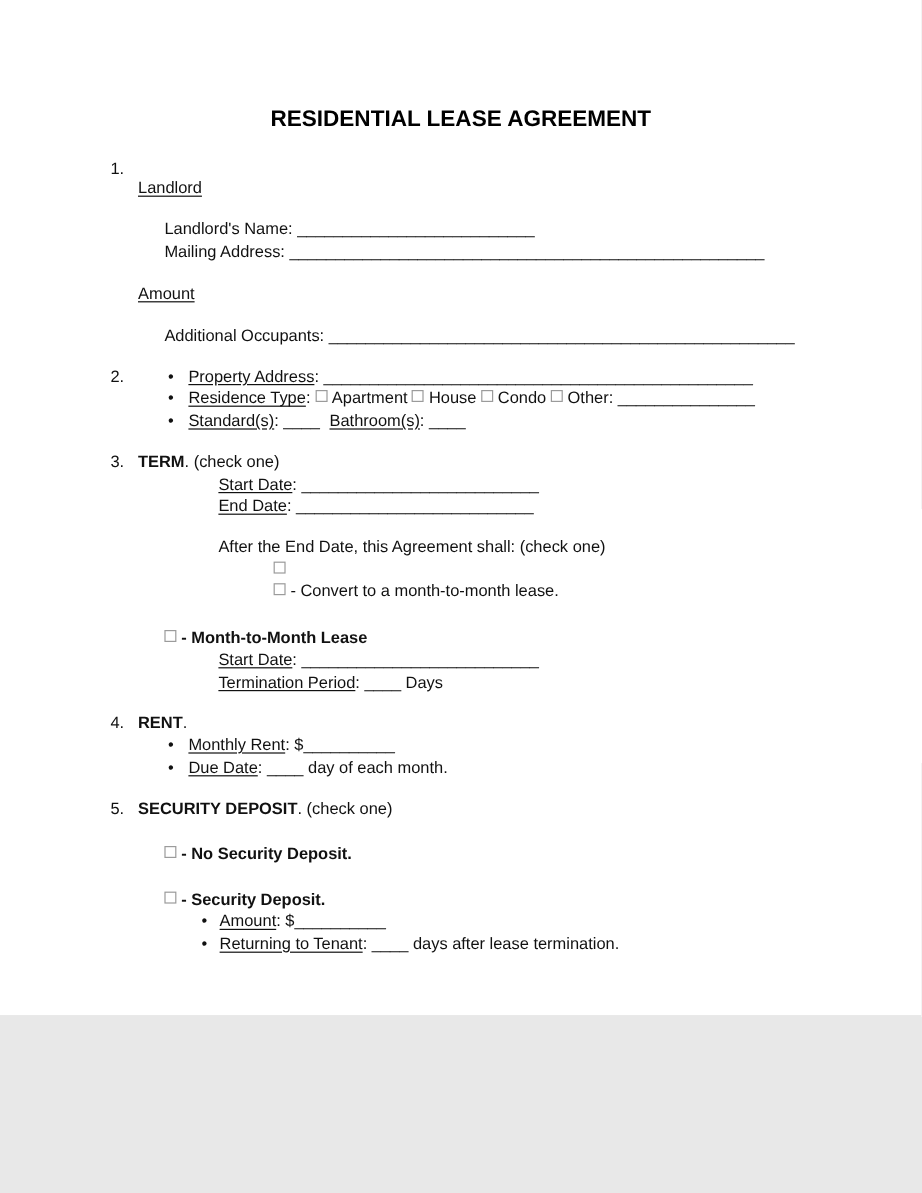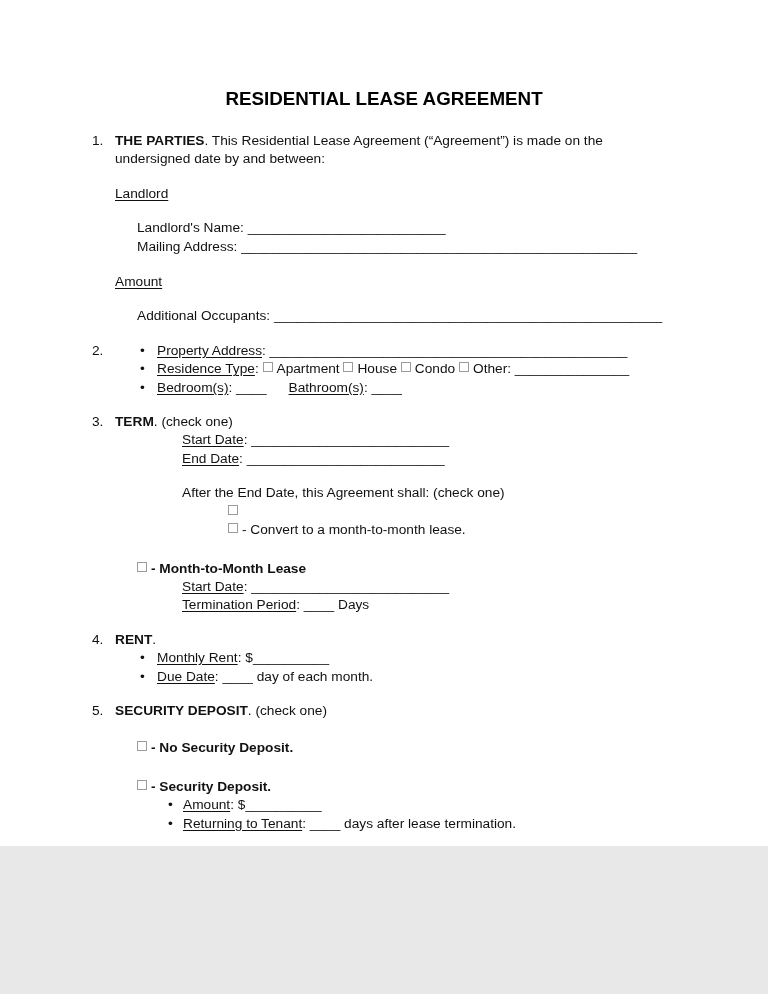--- a/index.html
+++ b/index.html
@@ -38,38 +38,37 @@
   .brow { margin-left:25px; }
   .brow::before { content:"\2022"; display:inline-block; width:17px; }
   .brow2 { margin-left:53px; }
   .brow2::before { content:"\2022"; display:inline-block; width:15px; }
   .cb {
     display:inline-block; width:8px; height:8px;
     border:1px solid #9b9b9b; background:#fff;
     margin-right:4px; margin-bottom:1px;
     vertical-align:0px;
   }
-  .gap7 { margin-left:22px;text-align:right; }
+  .gap7 { margin-left:8px;text-align:right; }
   .footer-logo { position:absolute; left:95px; top:922px; width:22px; height:28px; }
   .page-indicator {
     position:absolute; right:68px; top:976px;
     font-size:12.8px; color:#000;
   }
 </style>
 </head>
 <body>
 
 <div class="page">
 
   <h1 class="doc-title">RESIDENTIAL LEASE AGREEMENT</h1>
 
   <div class="sec mt22">
     <div class="num line">1.</div>
     <div class="body">
-      <p class="line"><span class="b">THE PARTIES</span><span>. This Residential Lease Agreement (“Agreement”) is made on the undersigned date by and between:</span></p>
 
       <p class="line mt16"><span class="u">Landlord</span></p>
 
       <div class="mt16">
         <p class="line ind1"><span>Landlord's Name: </span><span>__________________________</span></p>
         <p class="line ind1"><span>Mailing Address: </span><span>____________________________________________________</span></p>
       </div>
 
       <p class="line mt17"><span class="u">Amount</span></p>
 
@@ -80,21 +79,21 @@
   </div>
 
   <div class="sec mt16">
     <div class="num line">2.</div>
     <div class="body">
 
       <p class="line brow"><span class="u">Property Address</span><span>: </span><span>_______________________________________________</span></p>
 
       <p class="line brow"><span class="u">Residence Type</span><span>: </span><span class="cb"></span><span>Apartment </span><span class="cb"></span><span>House </span><span class="cb"></span><span>Condo </span><span class="cb"></span><span>Other: </span><span>_______________</span></p>
 
-      <p class="line brow"><span class="u">Bedroom(s)</span><span>: </span><span>____</span><span class="u gap7">Bathroom(s)</span><span>: </span><span>____</span></p>
+      <p class="line brow"><span class="u">Standard(s)</span><span>: </span><span>____</span><span class="u gap7">Bathroom(s)</span><span>: </span><span>____</span></p>
     </div>
   </div>
 
   <div class="sec mt16">
     <div class="num line">3.</div>
     <div class="body">
       <p class="line"><span class="b">TERM</span><span>. (check one)</span></p>
 
       <p class="line ind2"><span class="u">Start Date</span><span>: </span><span>__________________________</span></p>
       <p class="line ind2"><span class="u">End Date</span><span>: </span><span>__________________________</span></p>

